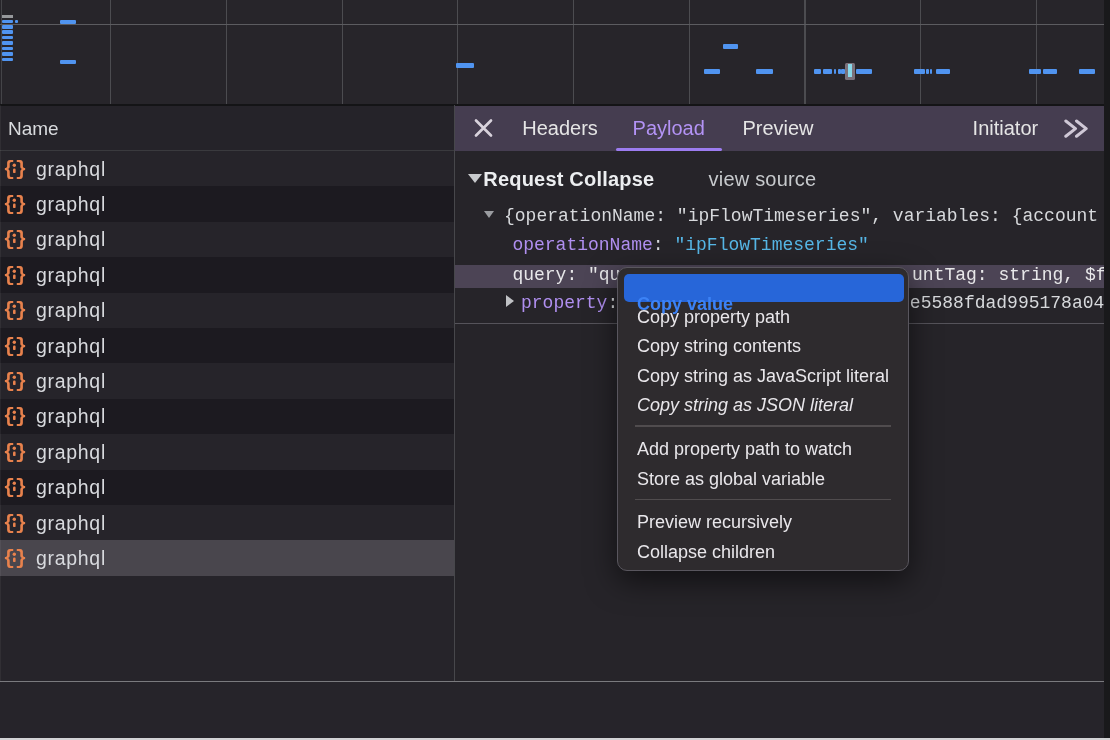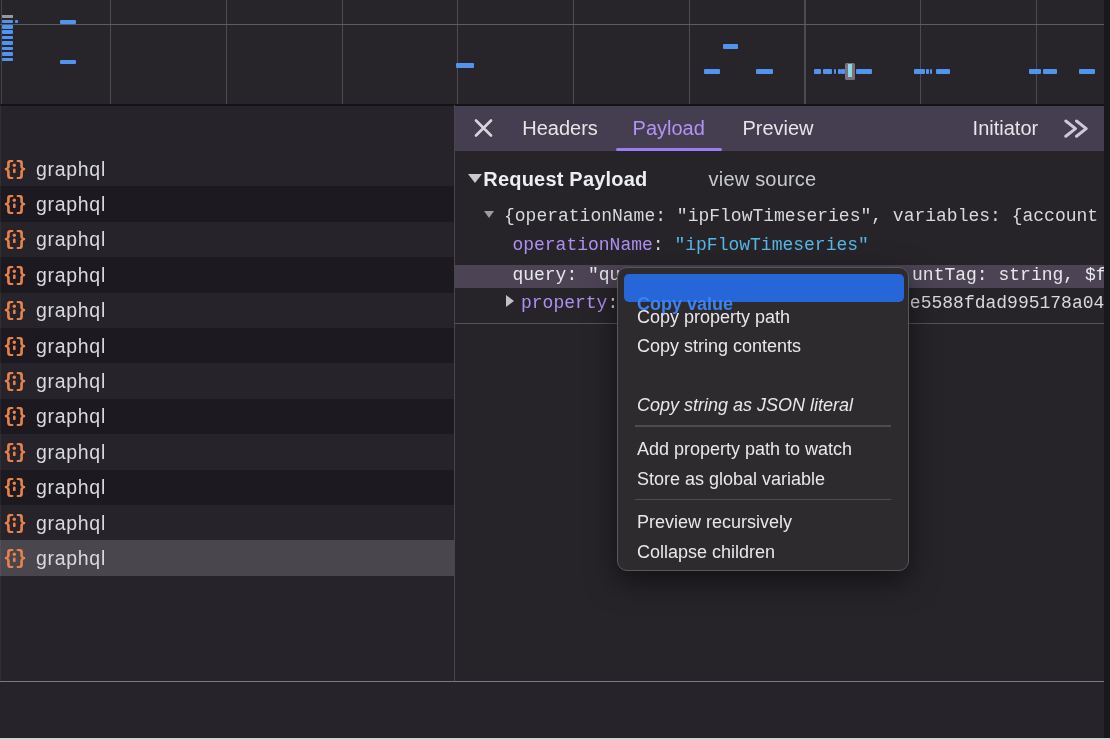--- a/index.html
+++ b/index.html
@@ -102,20 +102,24 @@
     <div class="bar" style="left:926px;top:68.5px;width:2.5px;height:5px"></div>
     <div class="bar" style="left:929.5px;top:68.5px;width:2px;height:5px"></div>
     <div class="bar" style="left:935.5px;top:68.5px;width:14px;height:5px"></div>
 
     <div class="bar" style="left:1028.5px;top:68.5px;width:12.5px;height:5px"></div>
     <div class="bar" style="left:1043px;top:68.5px;width:14px;height:5px"></div>
     <div class="bar" style="left:1078.5px;top:68.5px;width:16.5px;height:5px"></div>
   </div>
   <div id="tlborder" class="abs"></div>
 
+  <div id="namehdr" class="abs">
+      <span>Name</span>
+      <div class="b"></div>
+    </div>
   <div id="rows" class="abs">
 <div class="row odd">
         <svg class="jicon" viewBox="0 0 23 22">
           <text x="0" y="17" font-family="Liberation Mono, monospace" font-weight="bold" font-size="20" fill="#e8824d">{</text>
           <text x="12" y="17" font-family="Liberation Mono, monospace" font-weight="bold" font-size="20" fill="#e8824d">}</text>
           <circle cx="11.3" cy="7.2" r="1.7" fill="#e8824d"></circle>
           <rect x="10" y="10.5" width="2.6" height="4.6" rx="1.2" fill="#e8824d"></rect>
         </svg>
         <span class="rowtxt">graphql</span>
       </div>
@@ -235,21 +239,21 @@
       <path d="M2.8 2 L12.5 9.6 L2.8 17.2 M13.5 2 L23.2 9.6 L13.5 17.2" stroke="#cfc8d6" stroke-width="3" fill="none" stroke-linecap="round" stroke-linejoin="round"></path>
     </svg>
     <div id="tabuline"></div>
   </div>
 
   <div id="rpanel" class="abs">
     <div id="qsel"></div>
     <div style="position:absolute;left:0;top:172.2px;width:649px;height:1.2px;background:#55535a;"></div>
 
     <div class="tri" style="left:13px;top:22.5px;border-left:7px solid transparent;border-right:7px solid transparent;border-top:9px solid #c8cacd;"></div>
-    <div style="position:absolute;left:28.3px;top:17px;font-size:20px;font-weight:bold;letter-spacing:0.2px;color:#eceef0;">Request Payload</div>
+    <div style="position:absolute;left:28.3px;top:17px;font-size:20px;font-weight:bold;letter-spacing:0.2px;color:#eceef0;">Request Collapse</div>
     <div style="position:absolute;left:253.6px;top:17px;font-size:20px;letter-spacing:0.2px;color:#c7cacd;">view source</div>
 
     <div class="tri" style="left:29px;top:60px;border-left:5.2px solid transparent;border-right:5.2px solid transparent;border-top:7.8px solid #9a9ca0;"></div>
     <div class="mono" style="left:49px;top:54.5px;">{operationName: "ipFlowTimeseries", variables: {account</div>
 
     <div class="mono" style="left:57.4px;top:84px;"><span class="key">operationName</span>: <span class="str">"ipFlowTimeseries"</span></div>
 
     <div class="mono" style="left:57.4px;top:113.8px;color:#e8e8ea;">query: "query ipFlowTimeseries((($ac untTag: string, $flo</div>
 
     <div class="tri" style="left:50.5px;top:144px;border-top:6px solid transparent;border-bottom:6px solid transparent;border-left:8.2px solid #c0c2c5;"></div>
@@ -259,20 +263,21 @@
   <div id="bothline" class="abs"></div>
   <div id="botarea" class="abs"></div>
   <div id="rstrip" class="abs"></div>
   <div id="botstrip" class="abs"></div>
 
   <div id="menu" class="abs">
     <div id="mihl"></div>
     <div class="mi" style="top:25px;color:#3b82f6;font-weight:bold;">Copy value</div>
     <div class="mi" style="top:37.9px;">Copy property path</div>
     <div class="mi" style="top:67.1px;">Copy string contents</div>
+    <div class="mi" style="top:96.3px;">Copy string as JavaScript literal</div>
     <div class="mi" style="top:125.5px;font-style:italic;">Copy string as JSON literal</div>
     <div class="msep" style="top:157.2px;"></div>
     <div class="mi" style="top:170.2px;">Add property path to watch</div>
     <div class="mi" style="top:199.6px;">Store as global variable</div>
     <div class="msep" style="top:230.7px;"></div>
     <div class="mi" style="top:242.6px;">Preview recursively</div>
     <div class="mi" style="top:272.5px;">Collapse children</div>
   </div>
 
 </div>

